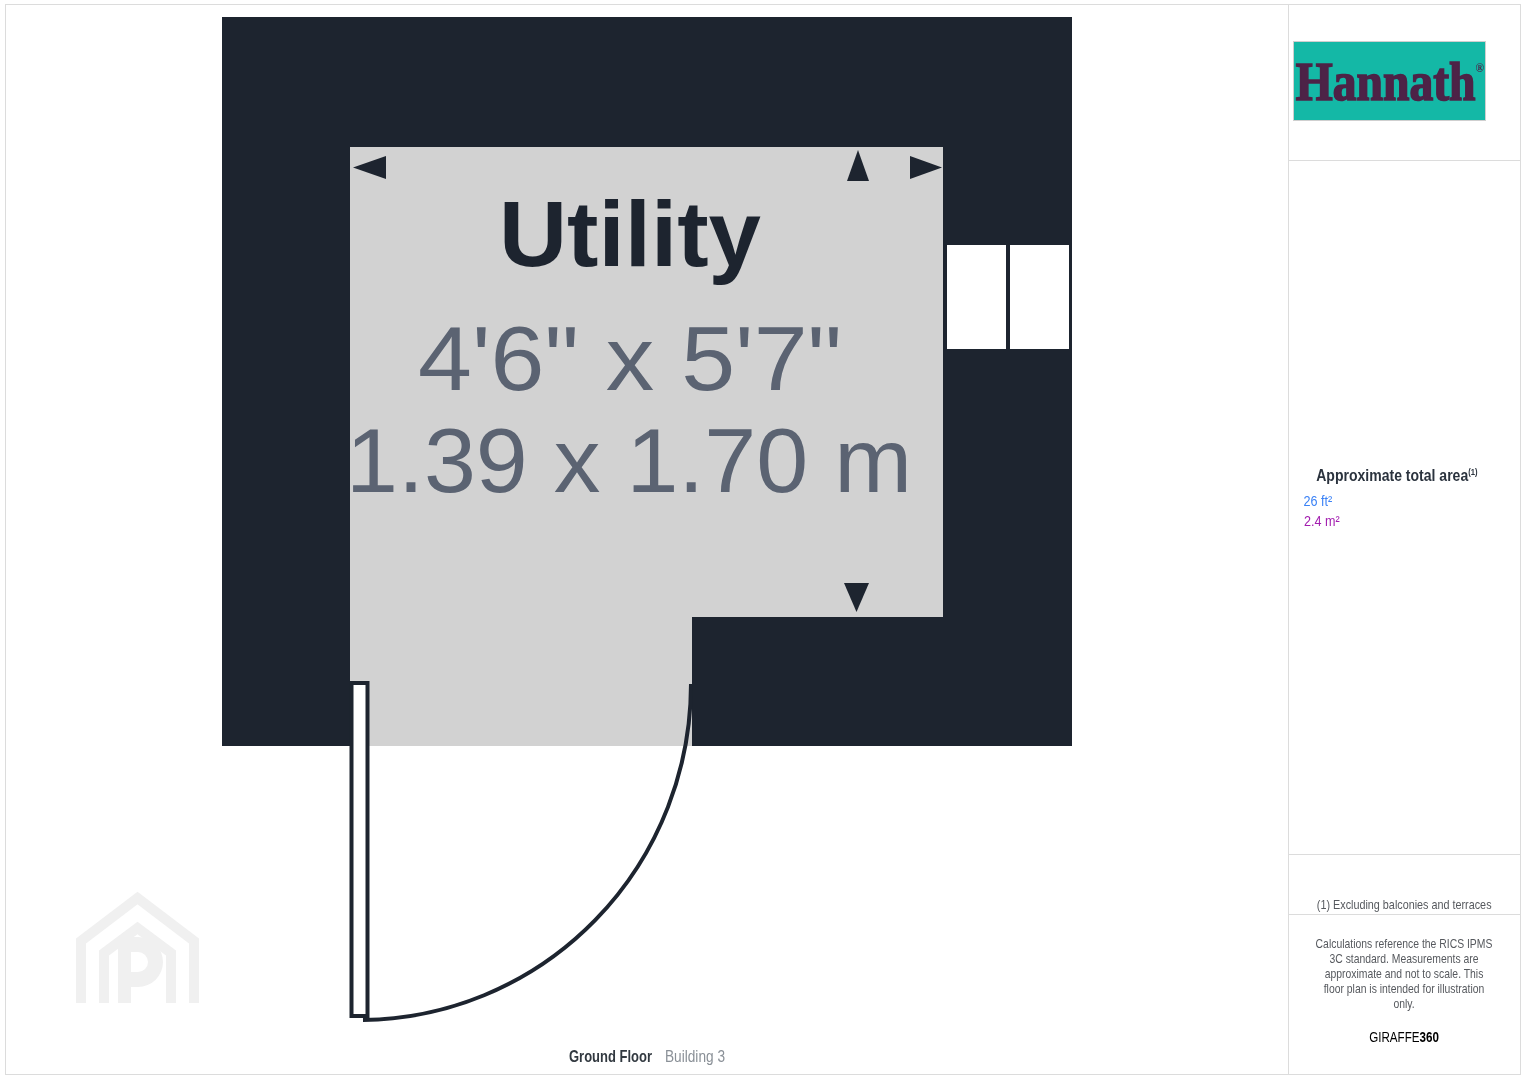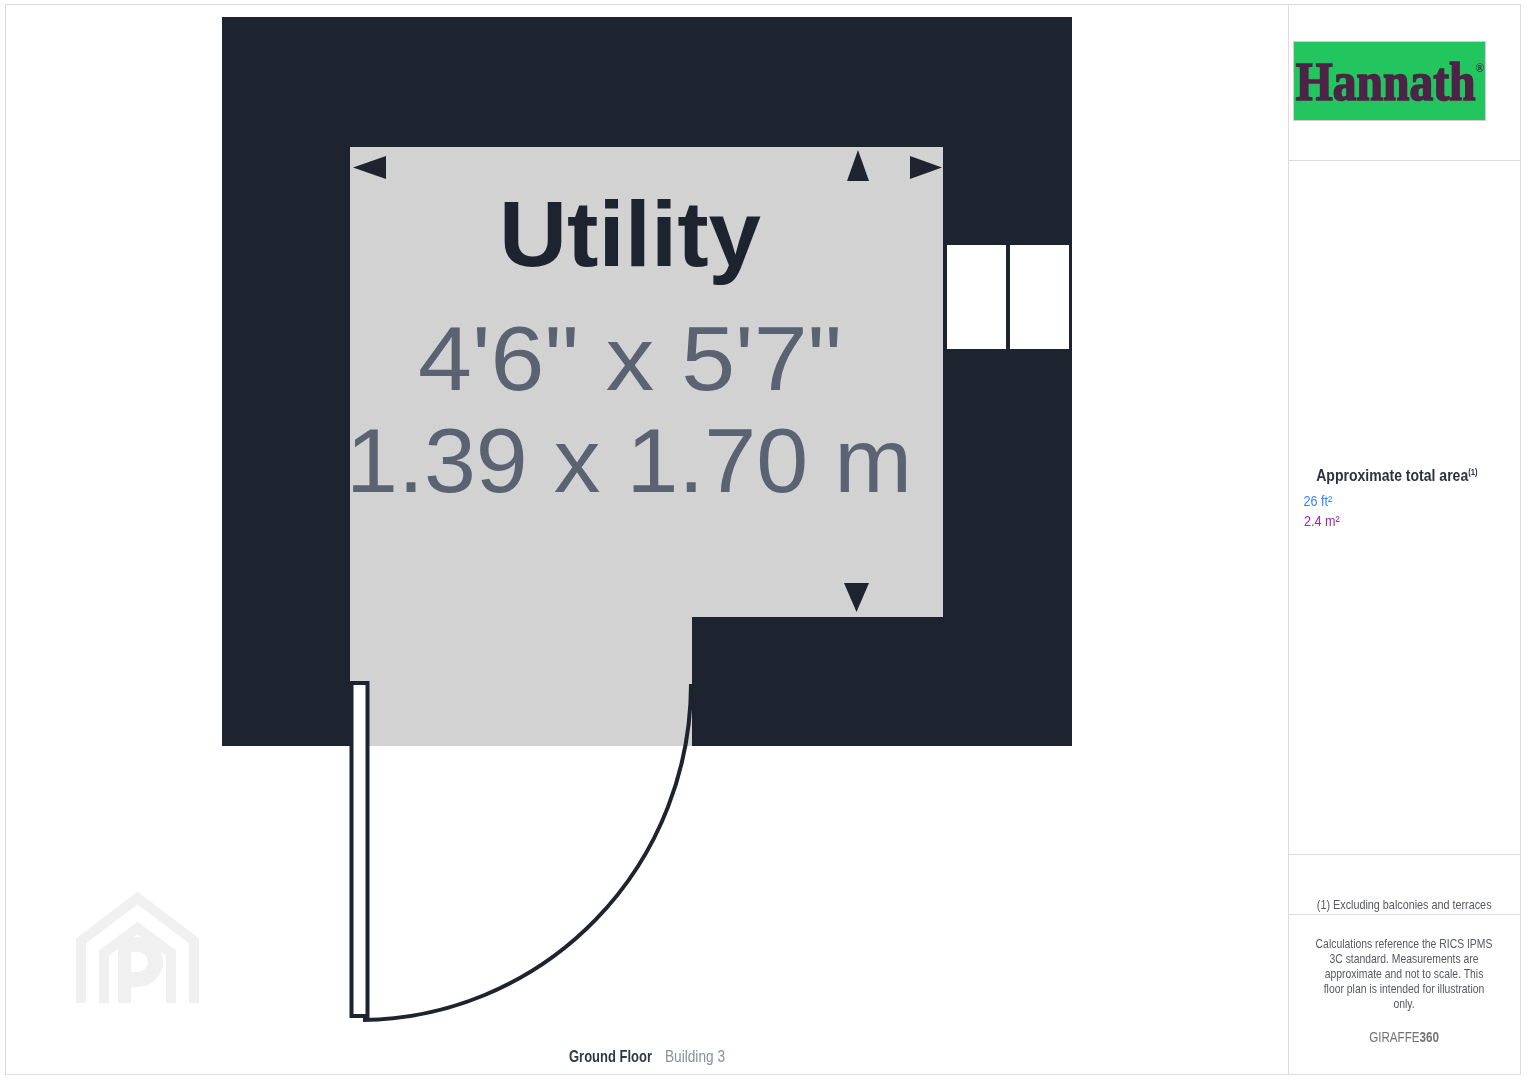--- a/index.html
+++ b/index.html
@@ -51,21 +51,21 @@
 
   <path d="M691,684 A332,336 0 0 1 363,1020" fill="none" stroke="#1d242f" stroke-width="4"></path>
 
   <text x="569" y="1062" font-size="16.5" font-weight="bold" fill="#323940" textLength="83" lengthAdjust="spacingAndGlyphs">Ground Floor</text>
 
   <text x="665" y="1062" font-size="16.5" fill="#8a9097" textLength="60" lengthAdjust="spacingAndGlyphs">Building 3</text>
 </svg>
 
 <div class="abs" style="left:1288px;top:4px;width:1px;height:1070px;background:#dcdcdc;"></div>
 
-<div class="abs" style="left:1293px;top:41px;width:193px;height:80px;background:#22c55e;border:1px solid #cfcfcf;box-sizing:border-box;display:flex;align-items:center;justify-content:center;">
+<div class="abs" style="left:1293px;top:41px;width:193px;height:80px;background:#14b8a6;border:1px solid #cfcfcf;box-sizing:border-box;display:flex;align-items:center;justify-content:center;">
   <span style="font-family:'Liberation Serif',serif;font-weight:bold;font-size:54px;color:#4d2347;-webkit-text-stroke:1.7px #4d2347;position:relative;top:1px;transform:scaleX(0.88);display:inline-block;white-space:nowrap;">Hannath<span style="-webkit-text-stroke:0 transparent;font-size:13px;vertical-align:28px;">®</span></span>
 </div>
 
 <div class="abs" style="left:1289px;top:160px;width:231px;height:1px;background:#dcdcdc;"></div>
 
 <div class="abs" style="left:1288px;top:466px;width:232px;text-align:left;color:#2b333e;margin-left:14px;">
   <div style="font-size:16.5px;font-weight:bold;white-space:nowrap;"><span style="display:inline-block;transform:scaleX(0.85);">Approximate total area<sup style="font-size:9px;">(1)</sup></span></div>
   <div style="font-size:14px;color:#3b82f6;margin-top:8px;"><span style="display:inline-block;transform:scaleX(0.9);">26 ft²</span></div>
   <div style="font-size:14px;color:#a21caf;margin-top:4px;"><span style="display:inline-block;transform:scaleX(0.9);">2.4 m²</span></div>
 </div>
@@ -75,15 +75,15 @@
 <div class="abs" style="left:1288px;top:878px;width:232px;text-align:center;font-size:13.5px;color:#56595e;margin-top:19px;">
   <span style="display:inline-block;transform:scaleX(0.8);white-space:nowrap;">(1) Excluding balconies and terraces</span>
 </div>
 
 <div class="abs" style="left:1289px;top:914px;width:231px;height:1px;background:#dcdcdc;"></div>
 
 <div class="abs" style="left:1288px;top:936px;width:232px;text-align:center;font-size:13.5px;line-height:15px;color:#56595e;">
   <div style="transform:scaleX(0.77);white-space:nowrap;">Calculations reference the RICS IPMS<br>3C standard. Measurements are<br>approximate and not to scale. This<br>floor plan is intended for illustration<br>only.</div>
 </div>
 
-<div class="abs" style="left:1288px;top:1029px;width:232px;text-align:center;font-size:14px;color:#737373;">
+<div class="abs" style="left:1288px;top:1029px;width:232px;text-align:center;font-size:14px;color:#000000;">
   <span style="display:inline-block;transform:scaleX(0.83);white-space:nowrap;">GIRAFFE<b>360</b></span>
 </div>
 
 </body></html>

